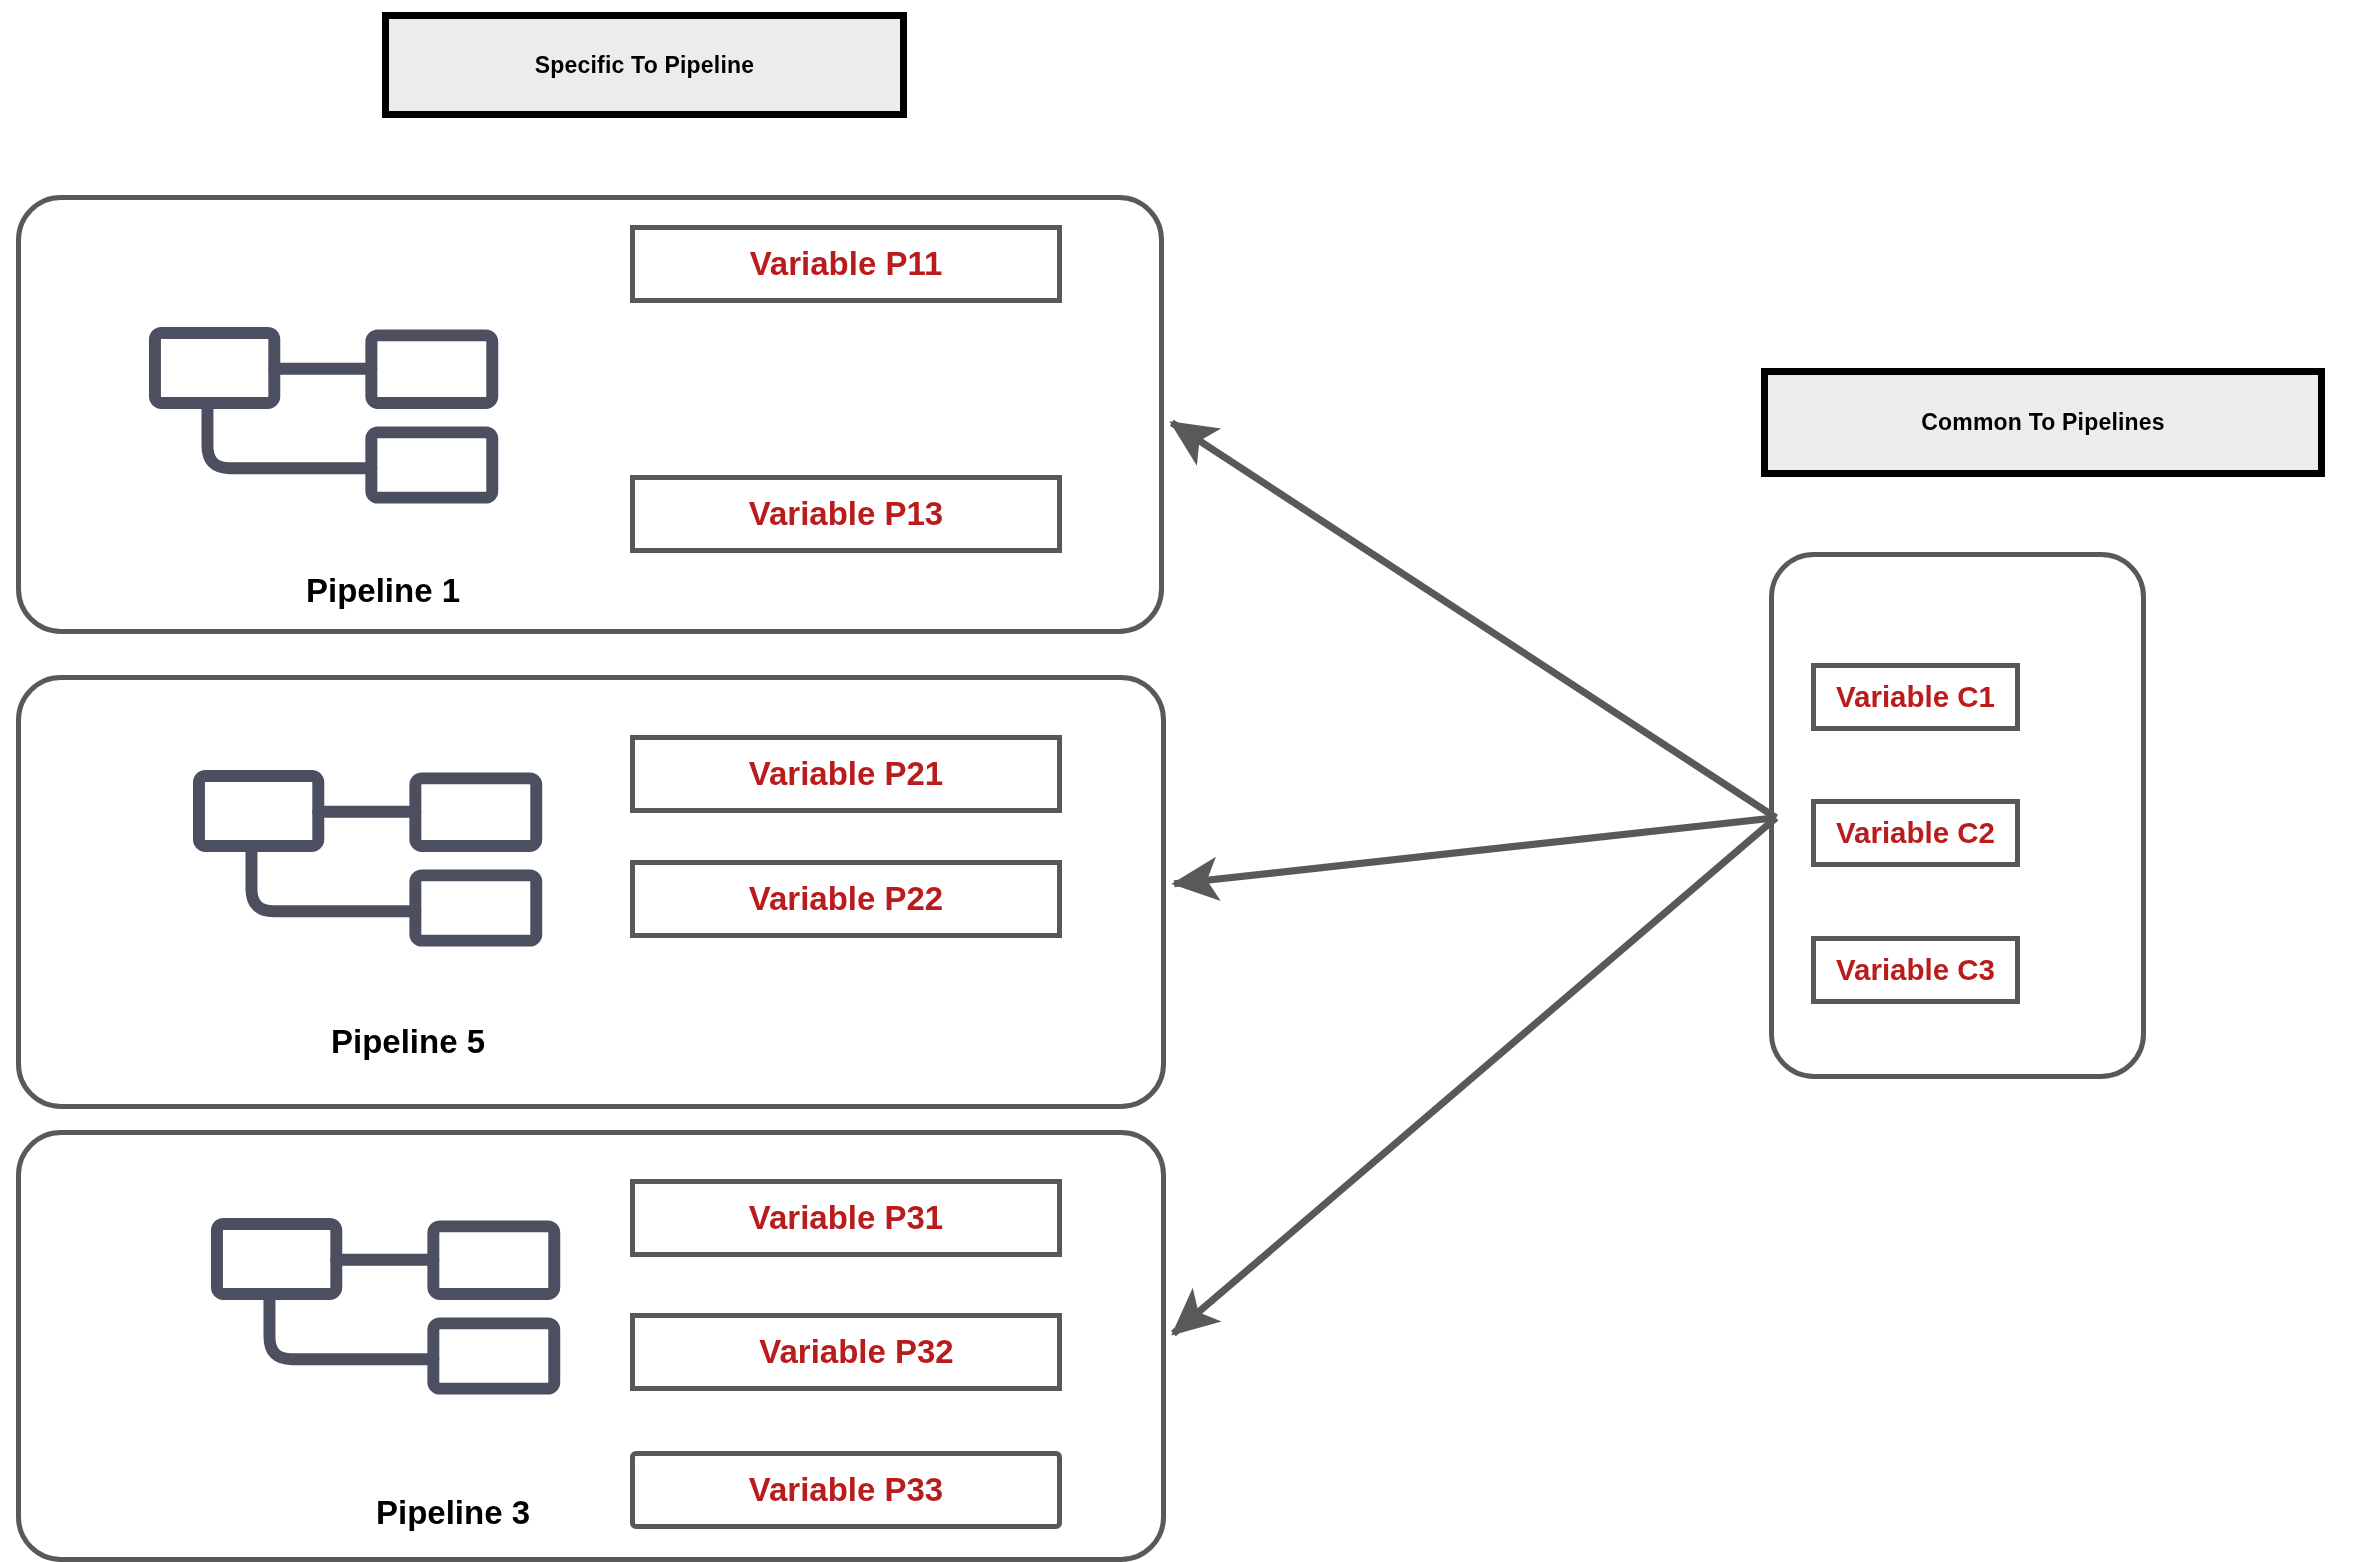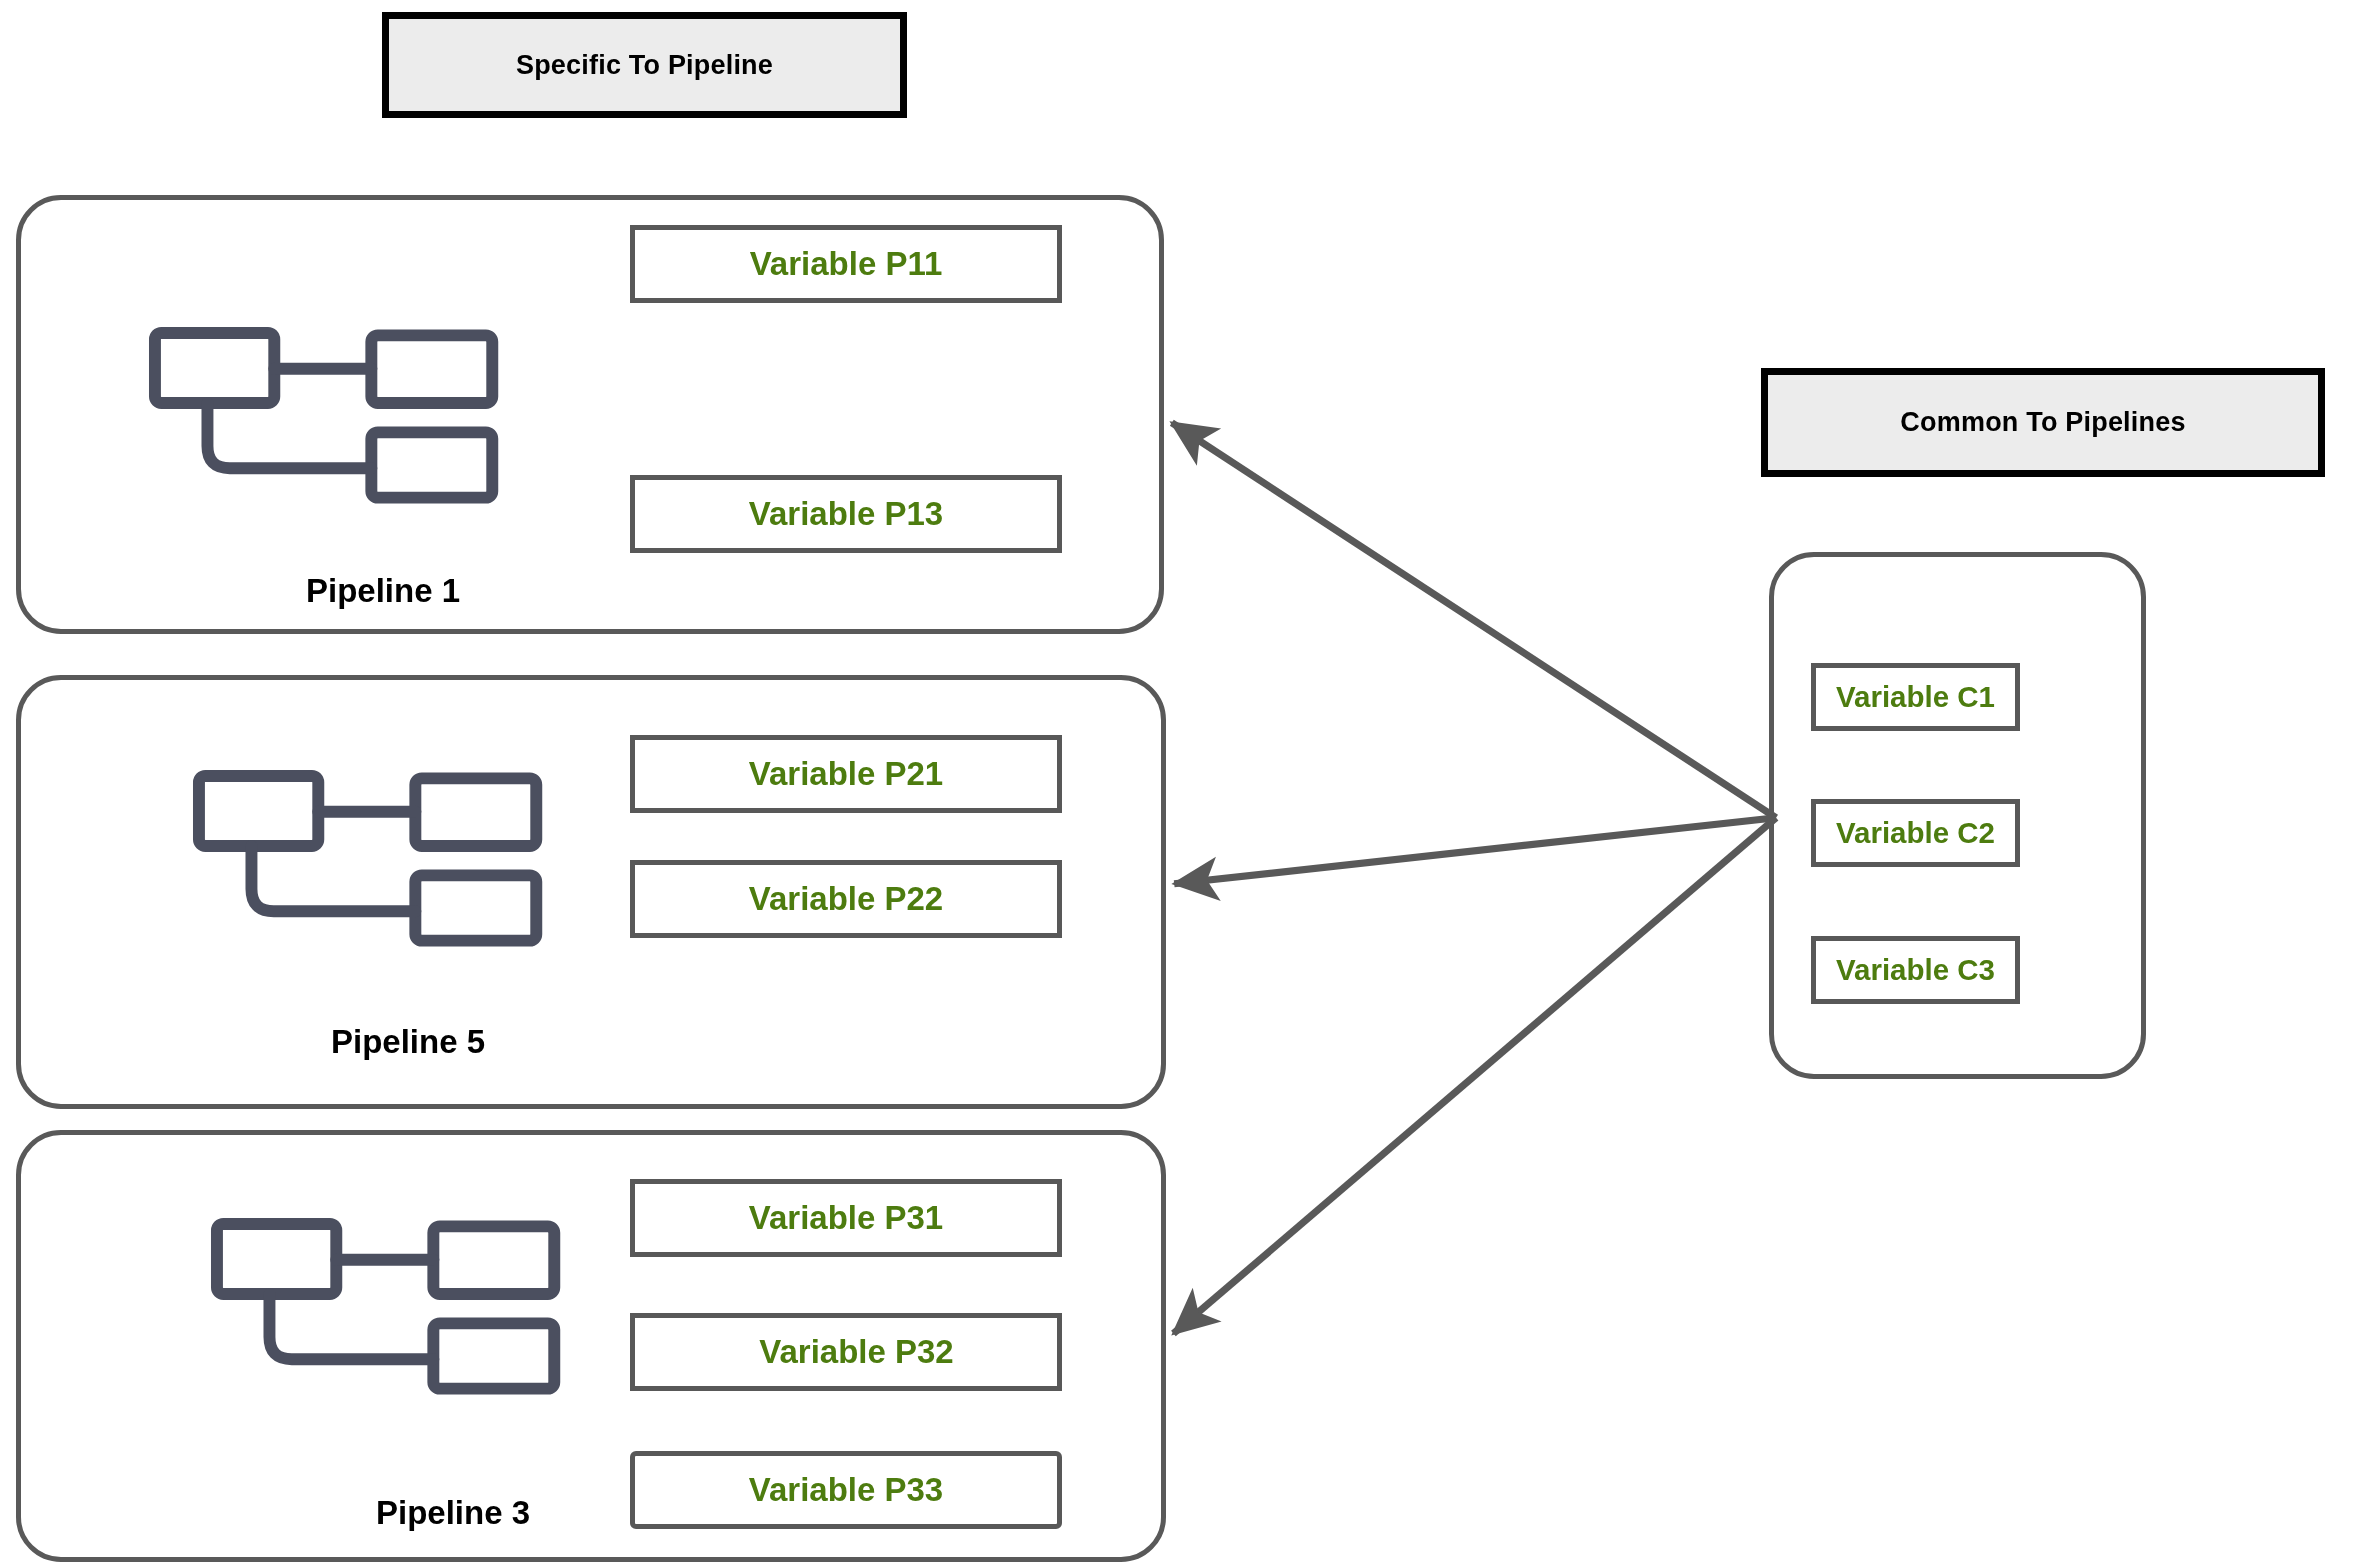--- a/index.html
+++ b/index.html
@@ -20,21 +20,21 @@
   .section-header {
     position: absolute;
     box-sizing: border-box;
     background: #ececec;
     border: 7.2px solid #000000;
     display: flex;
     align-items: center;
     justify-content: center;
   }
   .section-header .label {
-    font-size: 27px;
+    font-size: 23px;
     font-weight: bold;
     color: #000000;
     letter-spacing: 0.2px;
     white-space: nowrap;
   }
   #header-specific { left: 382px; top: 12px; width: 525px; height: 106px; }
   #header-common   { left: 1761px; top: 368px; width: 564px; height: 109px; }
 
   
   .group-box {
@@ -55,21 +55,21 @@
     box-sizing: border-box;
     background: #ffffff;
     border: 5.6px solid #585858;
     display: flex;
     align-items: center;
     justify-content: center;
   }
   .var-box .label {
     font-size: 33px;
     font-weight: bold;
-    color: #4d7c0f;
+    color: #b91c1c;
     white-space: nowrap;
   }
 
   
   .p-var { left: 630px; width: 432px; height: 78px; }
 
   
   .c-var { left: 1811px; width: 209px; height: 68px; }
   .c-var .label { font-size: 29.5px; }
 

